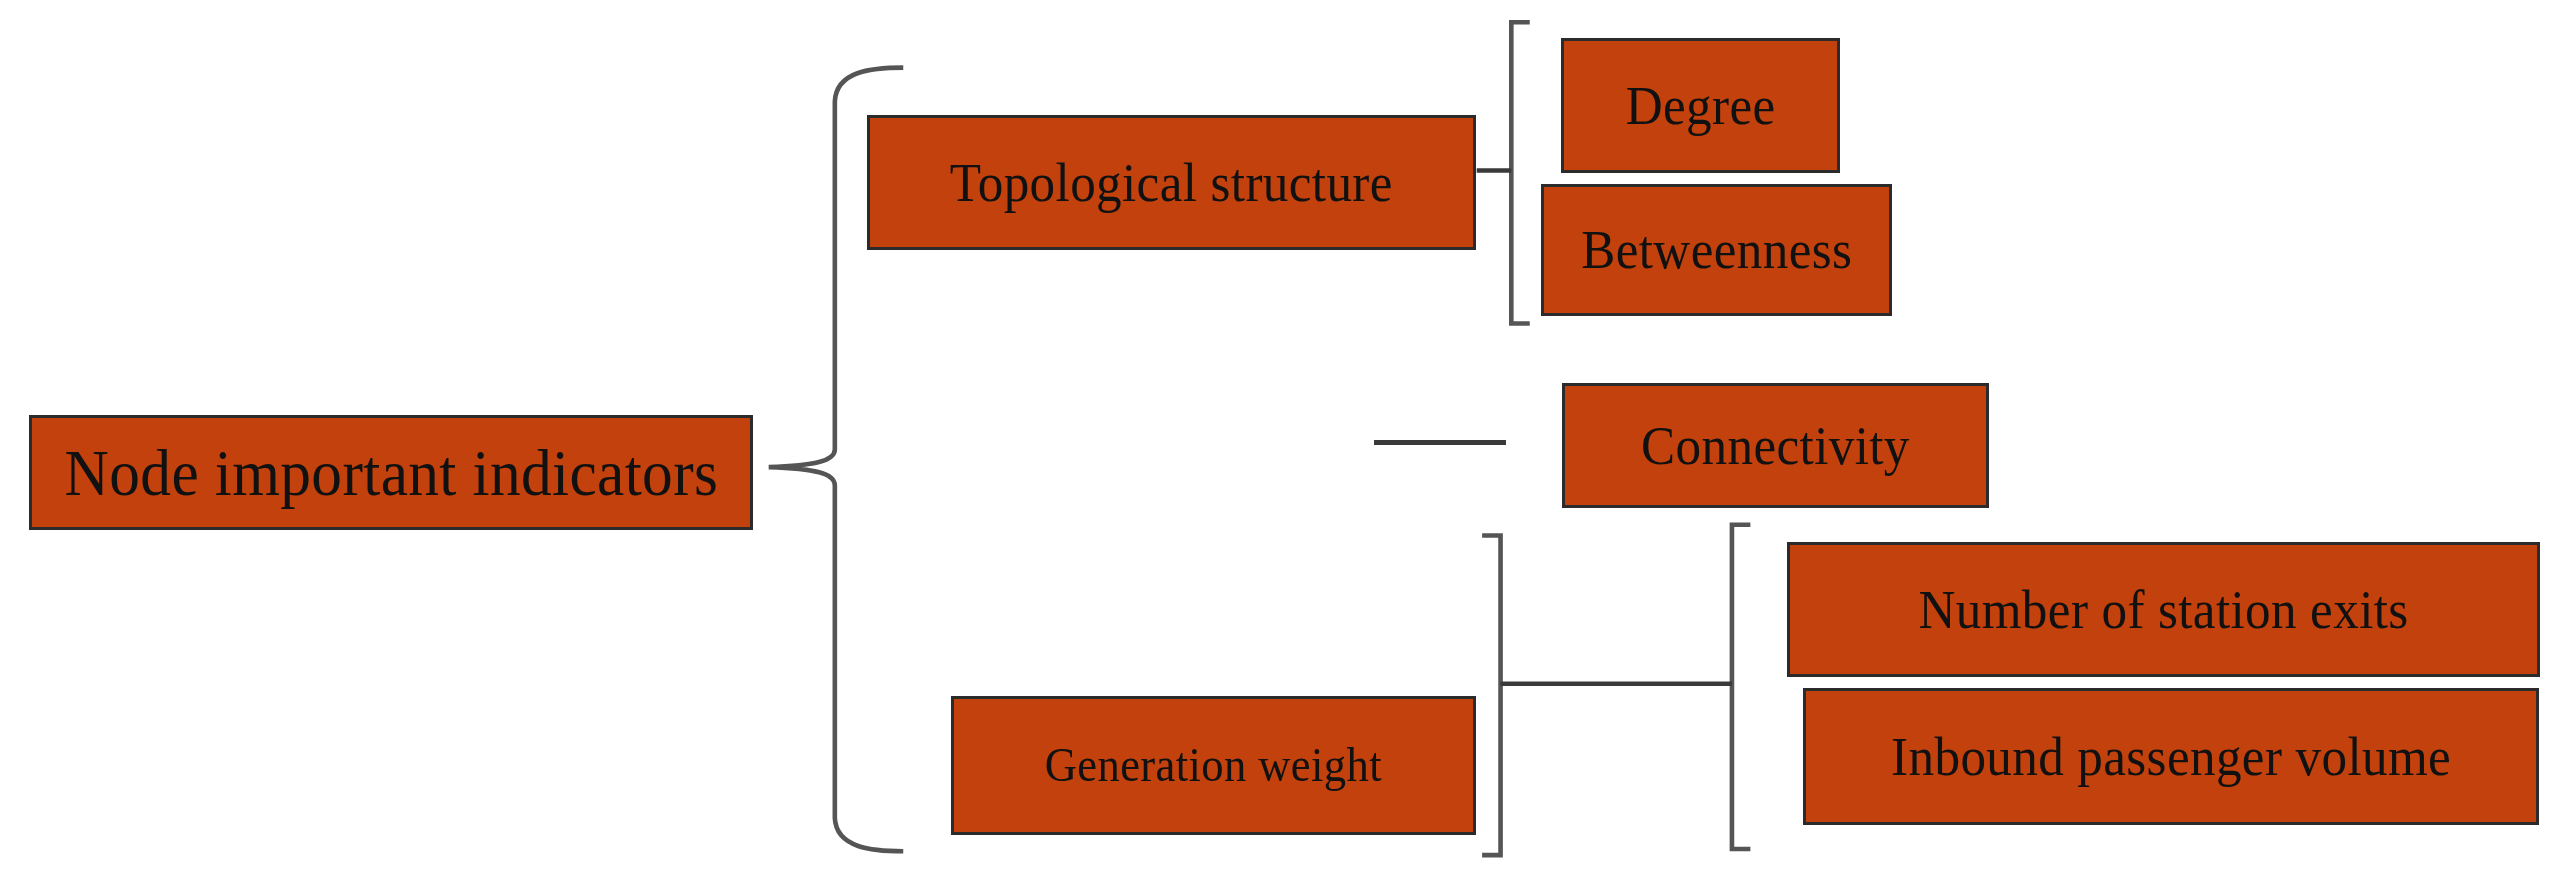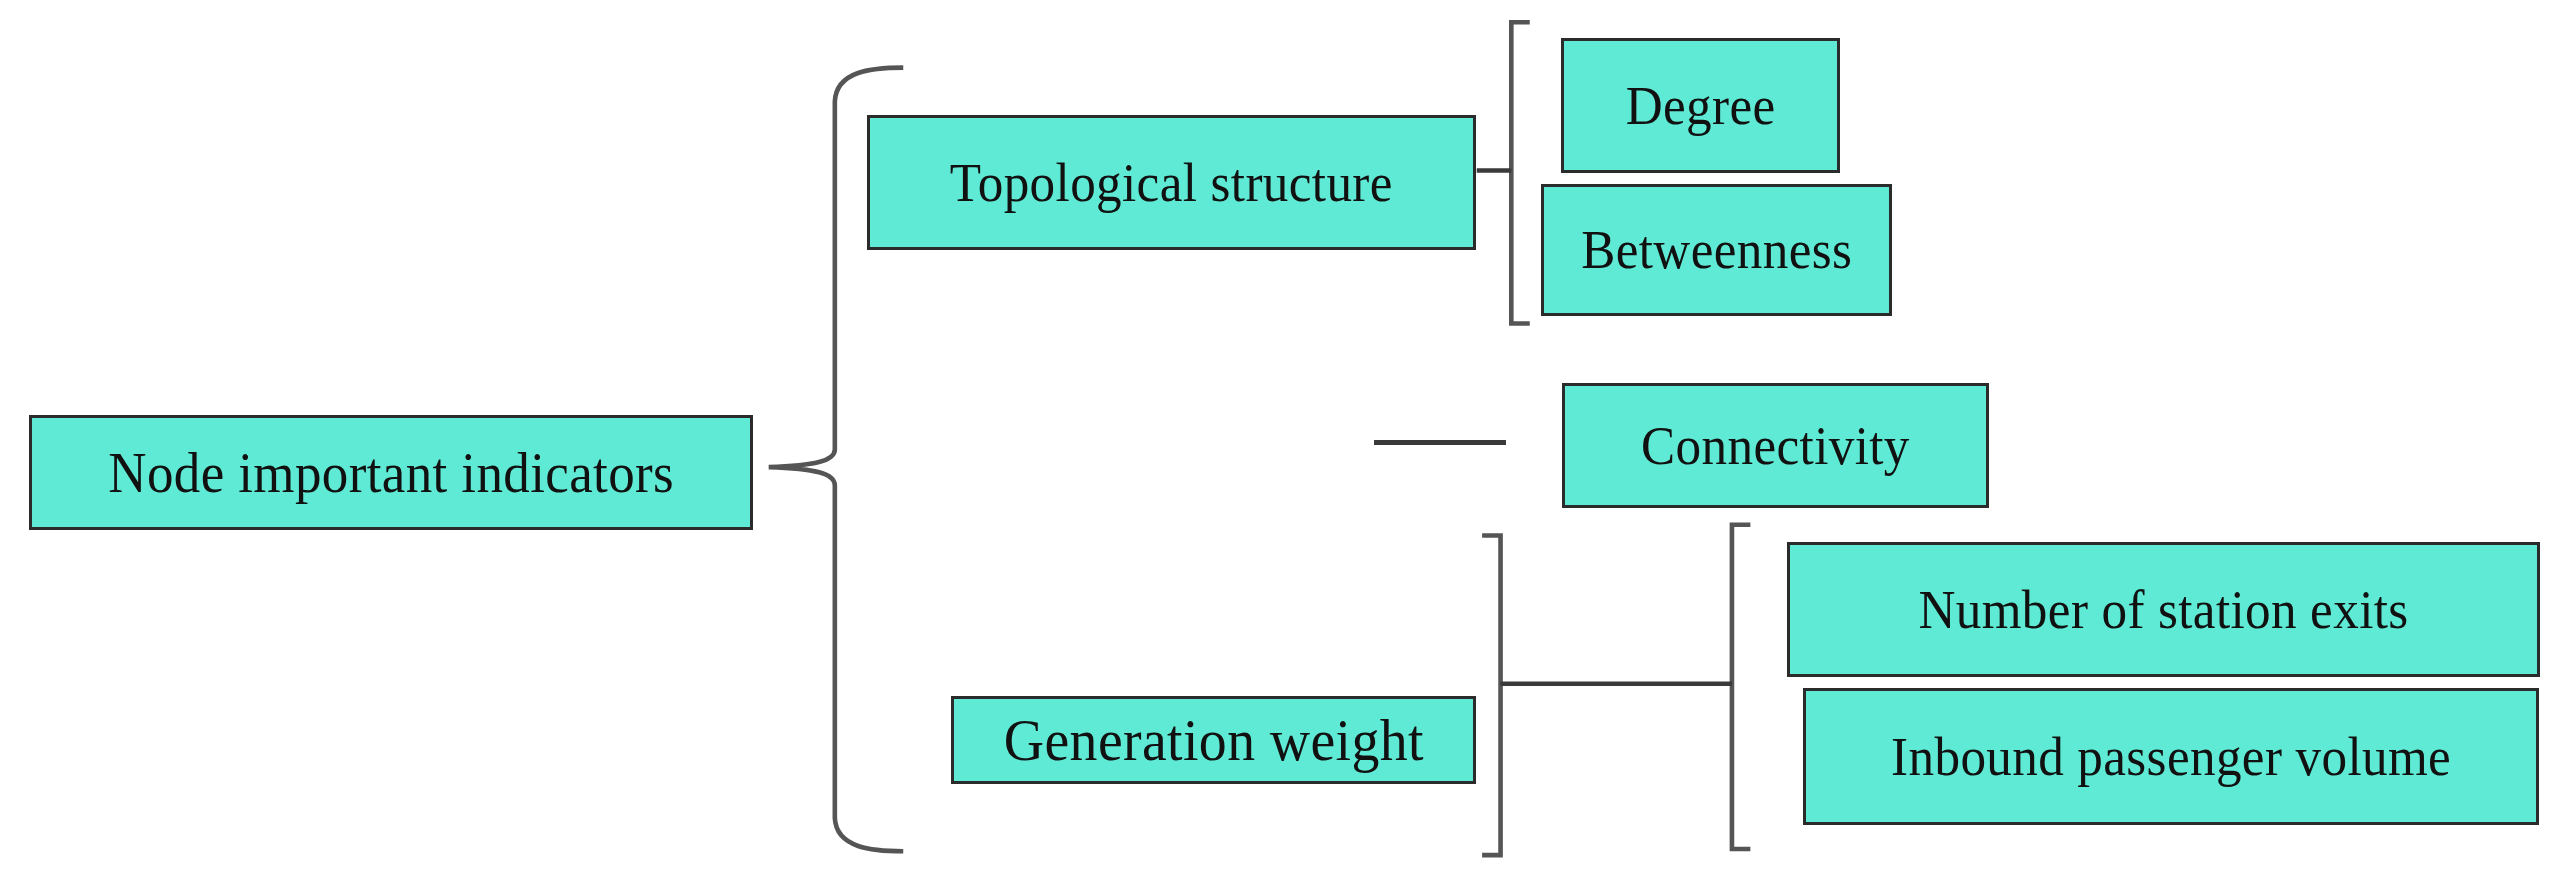--- a/index.html
+++ b/index.html
@@ -12,44 +12,44 @@
     position: relative;
     width: 2576px;
     height: 882px;
     background: #ffffff;
     overflow: hidden;
     font-family: "Liberation Serif", "DejaVu Serif", serif;
   }
   .node-box {
     position: absolute;
     box-sizing: border-box;
-    background: #5eead4;
+    background: #c2410c;
     border: 3.8px solid #2b2b2b;
     display: flex;
     align-items: center;
     justify-content: center;
     color: #111111;
     line-height: 1.05;
     white-space: nowrap;
     letter-spacing: 0.4px;
   }
   .node-label {
     display: block;
     transform: scaleX(0.93);
     transform-origin: center center;
   }
   
-  #box-root        { left:29px;   top:415px;  width:724px;  height:115px; font-size:57px; }
+  #box-root        { left:29px;   top:415px;  width:724px;  height:115px; font-size:66px; }
   #box-topological { left:867px; top:115px;  width:609px;  height:135px; font-size:55px; }
   #box-degree      { left:1561px; top:38px;   width:279px;  height:135px; font-size:55px; }
   #box-betweenness { left:1541px; top:184px;  width:351px;  height:132px; font-size:55px; }
   #box-vulnerability { left:965px; top:383px; width:409px; height:125px; font-size:55px; }
   #box-connectivity  { left:1562px; top:383px; width:427px; height:125px; font-size:55px; }
   #box-attraction  { left:947px; top:561px;  width:525px;  height:121px; font-size:55px; }
-  #box-generation  { left:951px; top:696px;  width:525px;  height:88px; font-size:60px; }
+  #box-generation  { left:951px; top:696px;  width:525px;  height:139px; font-size:48px; }
   #box-exits       { left:1787px; top:542px;  width:753px;  height:135px; font-size:55px; }
   #box-inbound     { left:1803px; top:688px;  width:736px;  height:137px; font-size:55px; }
 
   
   .hline {
     position: absolute;
     background: #3a3a3a;
     height: 4.6px;
   }
   svg.overlay {

